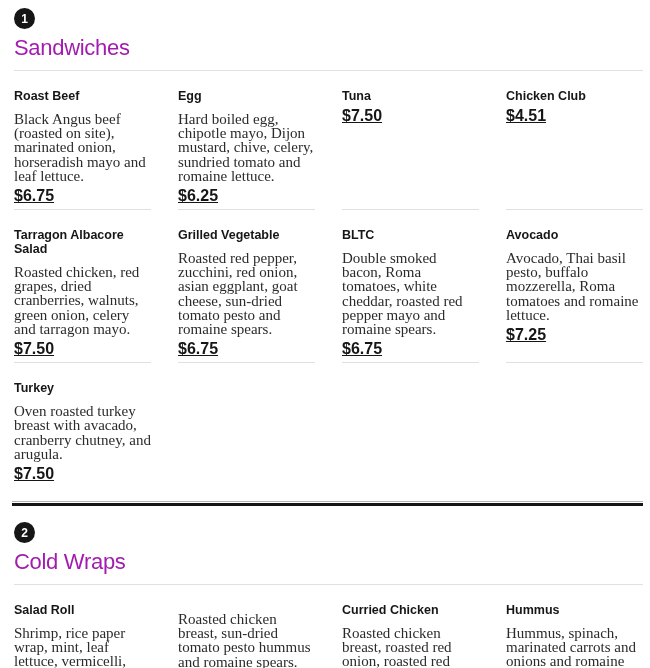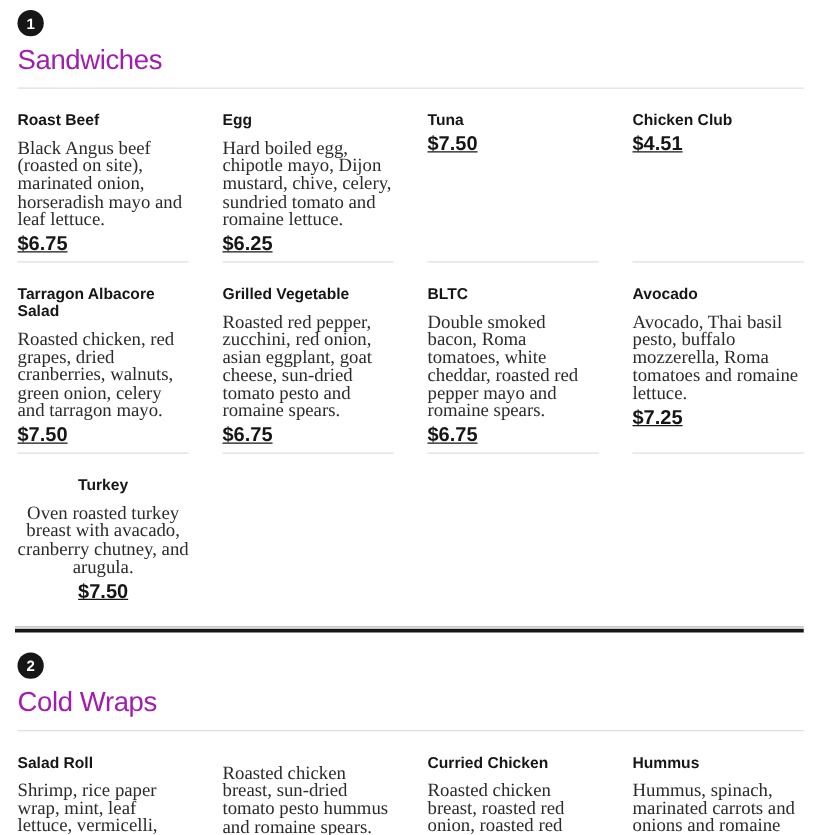--- a/index.html
+++ b/index.html
@@ -42,21 +42,21 @@
   .items-grid {
     display: grid;
     grid-template-columns: repeat(4, 1fr);
     column-gap: 27px;
   }
   .item {
     border-bottom: 1px solid #e0e0e0;
     padding: 18px 0 5px 0;
     min-height: 0;
   }
-  .item--lastrow { border-bottom: none; text-align: center; }
+  .item--lastrow { border-bottom: none; }
 
   .item-name {
     font-size: 12.5px; font-weight: bold; color: #161616; line-height: 14px;
   }
   .item-desc {
     margin-top: 9px;
     font-family: "Liberation Serif", "DejaVu Serif", serif;
     font-size: 15px; line-height: 14.2px; color: #2b2b2b;
   }
   .item-price {

